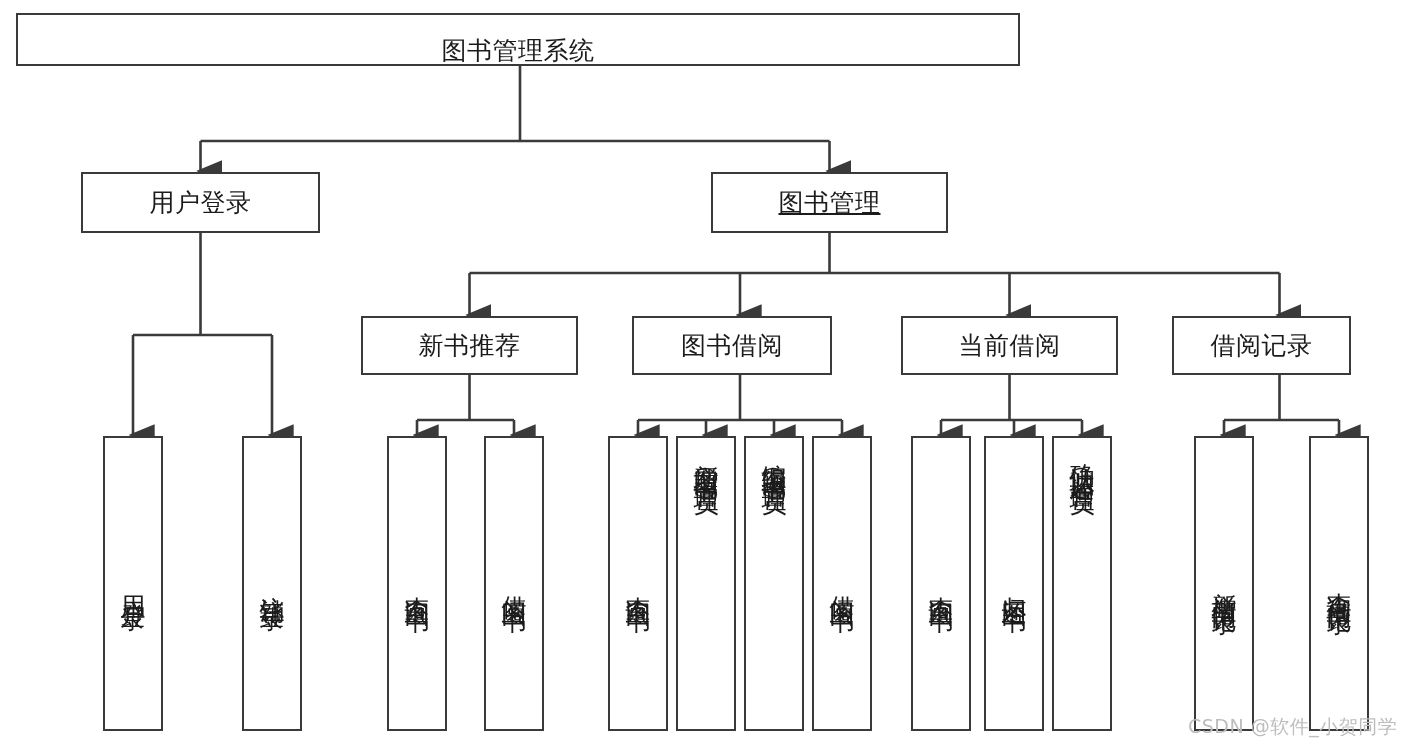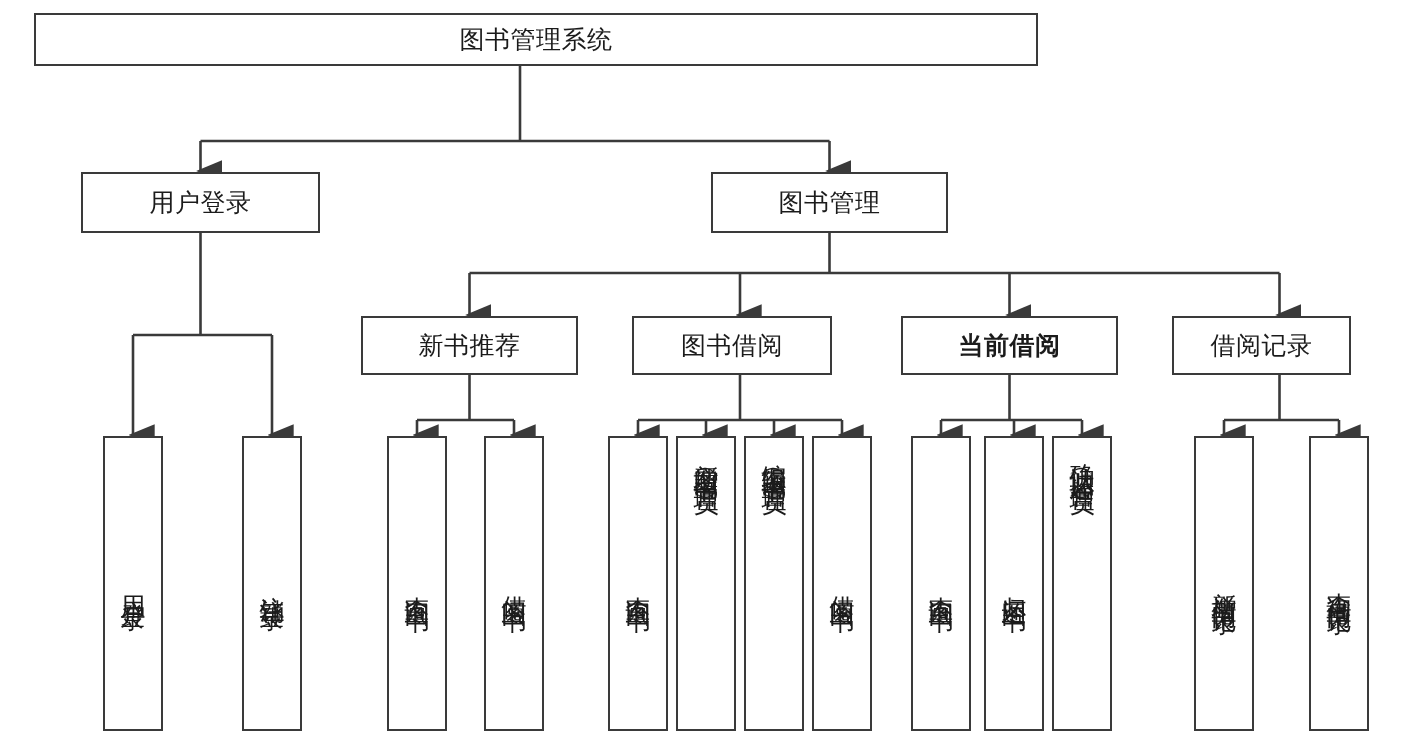--- a/index.html
+++ b/index.html
@@ -119,36 +119,36 @@
         <path d="M 1014 420 L 1014 435" marker-end="url(#arrow)"></path>
         <path d="M 1082 420 L 1082 435" marker-end="url(#arrow)"></path>
         <path d="M 1279.5 375 L 1279.5 420"></path>
         <path d="M 1224 420 L 1339 420"></path>
         <path d="M 1224 420 L 1224 435" marker-end="url(#arrow)"></path>
         <path d="M 1339 420 L 1339 435" marker-end="url(#arrow)"></path>
       </g>
   </svg>
 
   <div id="node-layer">
-      <div class="node root horiz" style="left: 34px; top: 13px; width: 1004px; height: 53px;">
+      <div class="node root horiz" style="left: 16px; top: 13px; width: 1004px; height: 53px; align-items: flex-end;">
         <div class="node-label">图书管理系统</div>
       </div>
       <div class="node lvl2 horiz" style="left: 81px; top: 172px; width: 239px; height: 61px;">
         <div class="node-label">用户登录</div>
       </div>
-      <div class="node lvl2 horiz" style="left: 711px; top: 172px; width: 237px; height: 61px;">
+      <div class="node lvl2 horiz" style="left: 711px; top: 172px; width: 237px; height: 61px; text-decoration: underline;">
         <div class="node-label">图书管理</div>
       </div>
       <div class="node lvl3 horiz" style="left: 361px; top: 316px; width: 217px; height: 59px;">
         <div class="node-label">新书推荐</div>
       </div>
       <div class="node lvl3 horiz" style="left: 632px; top: 316px; width: 200px; height: 59px;">
         <div class="node-label">图书借阅</div>
       </div>
-      <div class="node lvl3 horiz" style="left: 901px; top: 316px; width: 217px; height: 59px; font-weight: bold;">
+      <div class="node lvl3 horiz" style="left: 901px; top: 316px; width: 217px; height: 59px;">
         <div class="node-label">当前借阅</div>
       </div>
       <div class="node lvl3 horiz" style="left: 1172px; top: 316px; width: 179px; height: 59px;">
         <div class="node-label">借阅记录</div>
       </div>
       <div class="node leaf vert centered" style="left: 103px; top: 436px; width: 60px; height: 295px;">
         <div class="node-label">用户登录</div>
       </div>
       <div class="node leaf vert centered" style="left: 242px; top: 436px; width: 60px; height: 295px;">
         <div class="node-label">注销登录</div>
@@ -181,13 +181,14 @@
         <div class="node-label">确认归还（管理员）</div>
       </div>
       <div class="node leaf vert centered" style="left: 1194px; top: 436px; width: 60px; height: 295px;">
         <div class="node-label">新增借阅记录</div>
       </div>
       <div class="node leaf vert centered" style="left: 1309px; top: 436px; width: 60px; height: 295px;">
         <div class="node-label">查询借阅记录</div>
       </div>
     </div>
 
+  <div class="watermark">CSDN @软件_小贺同学</div>
 </div>
 
 </body></html>

